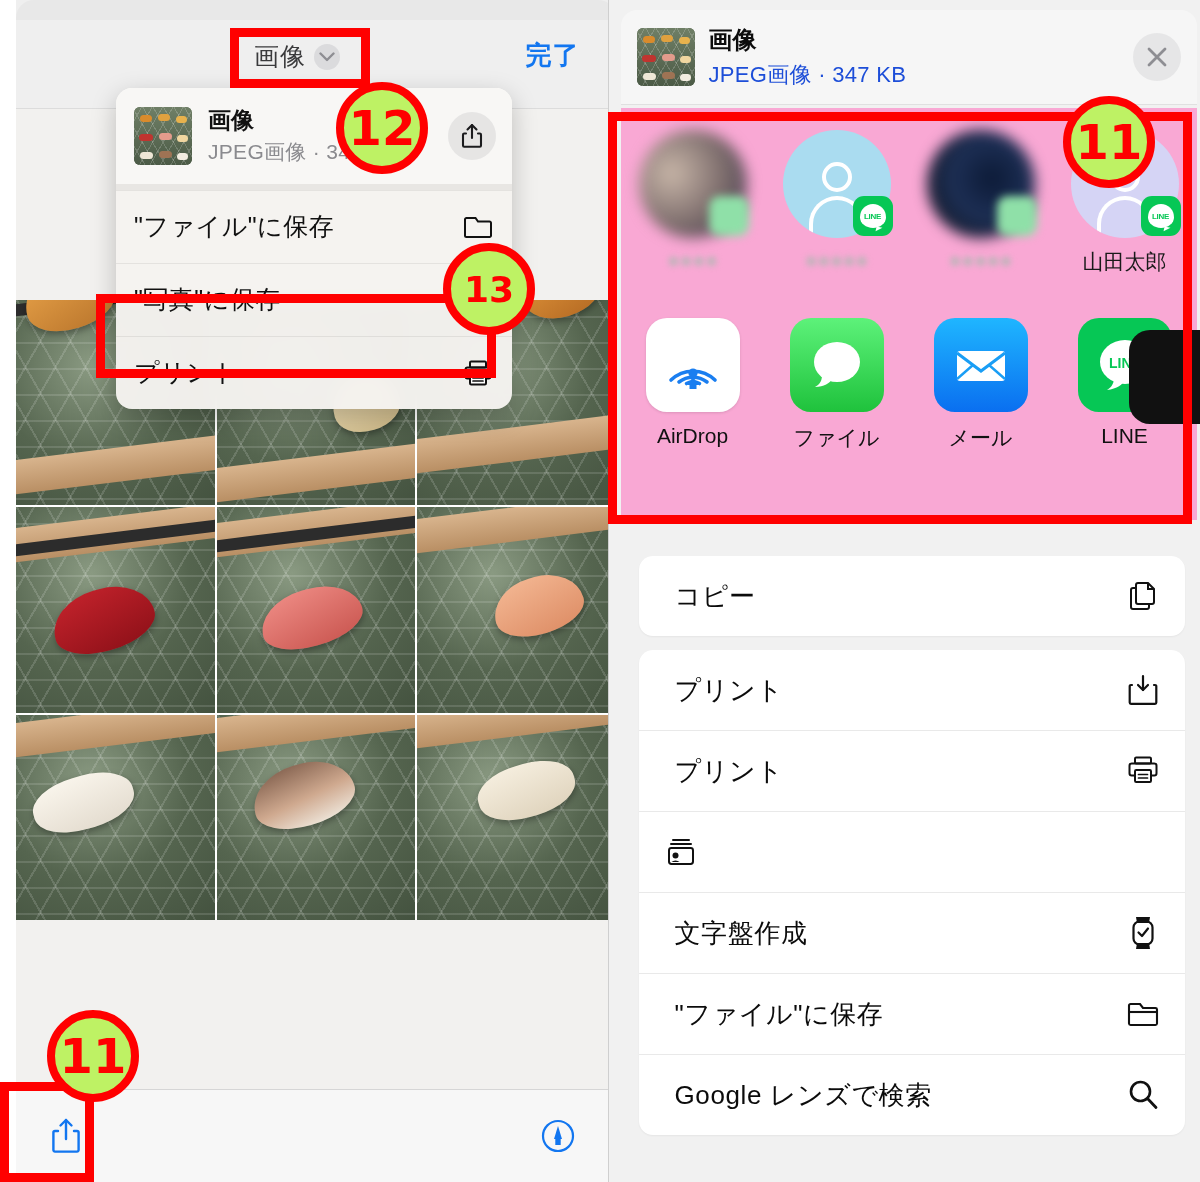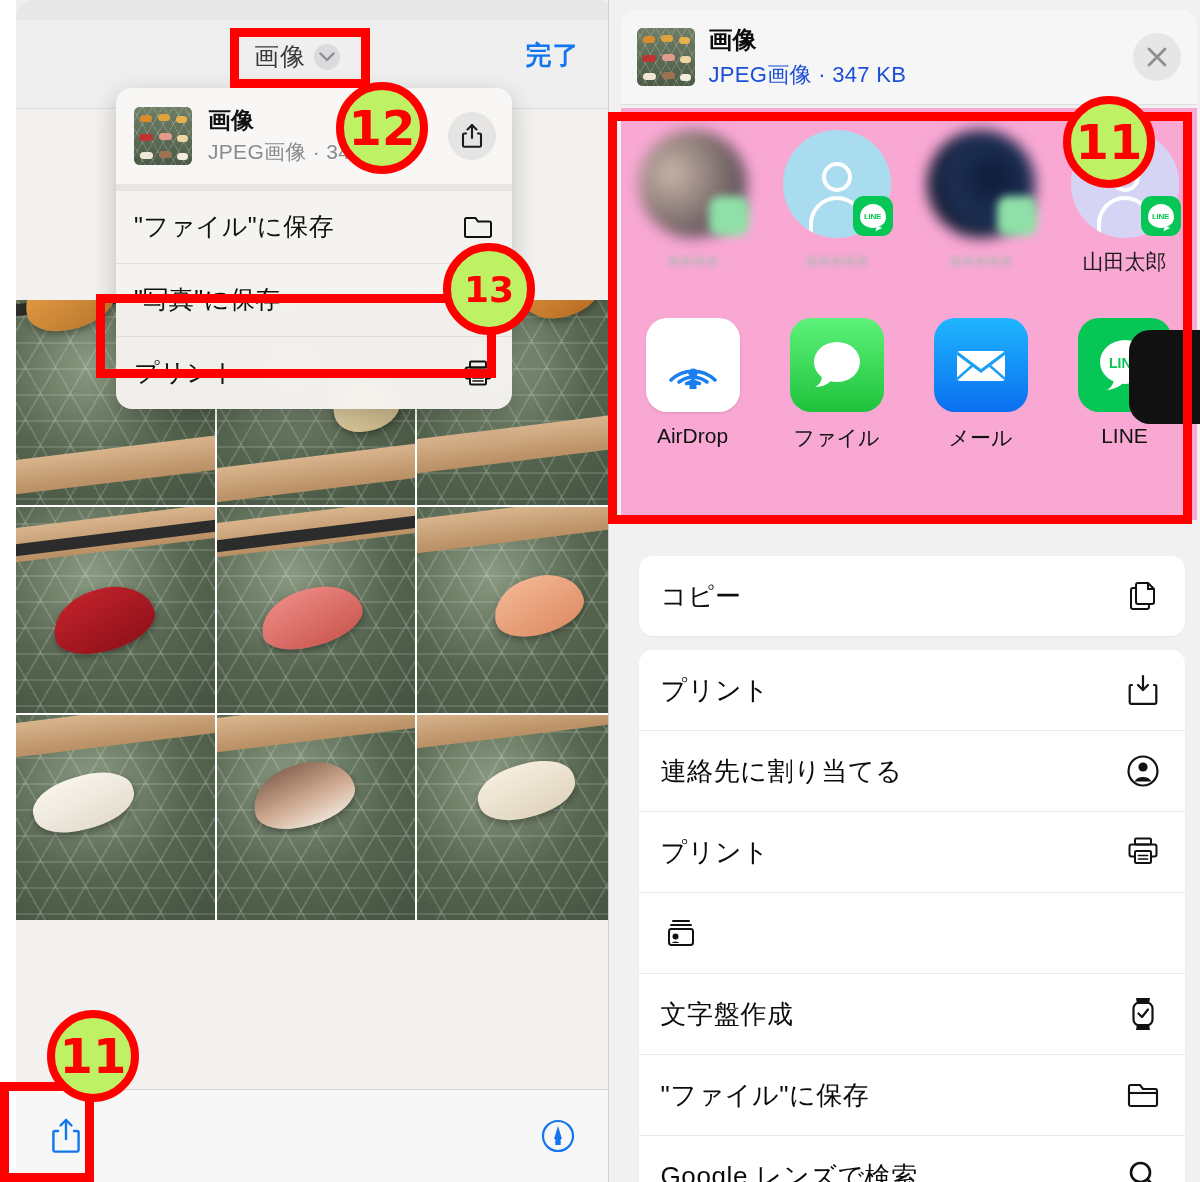--- a/index.html
+++ b/index.html
@@ -227,21 +227,21 @@
 
   
   .actions{position:absolute;left:30px;top:556px;width:546px;}
   .card{background:#fff;border-radius:14px;overflow:hidden;box-shadow:0 1px 2px rgba(0,0,0,.05);}
   .card + .card{margin-top:14px;}
   .arow{
     display:flex;align-items:center;justify-content:space-between;
     height:80px;padding:0 22px;border-top:1px solid #e9e9e9;
   }
   .arow:first-child{border-top:none;}
-  .arow .lbl{font-size:26px;color:#0b0b0b;letter-spacing:.6px;}
+  .arow .lbl{font-size:26px;color:#0b0b0b;letter-spacing:.6px;margin-left:14px;}
   .arow .ic{width:40px;height:40px;display:flex;align-items:center;justify-content:center;}
 
   
   .hl{position:absolute;border:9px solid #f00;box-sizing:border-box;pointer-events:none;}
   .badge-num{
     position:absolute;border-radius:50%;background:#bef264;border:8px solid #f00;
     color:#f00;display:flex;align-items:center;justify-content:center;
     font-weight:700;box-sizing:border-box;
     font-family:"DejaVu Sans","Liberation Sans",sans-serif;
   }
@@ -550,30 +550,20 @@
           <span class="lbl">プリント</span>
           <span class="ic">
             <svg width="32" height="34" viewBox="0 0 32 34">
               <path d="M16 3 V17" stroke="#111" stroke-width="2.2" fill="none" stroke-linecap="round"></path>
               <path d="M11 12 L16 17 L21 12" stroke="#111" stroke-width="2.2" fill="none" stroke-linecap="round" stroke-linejoin="round"></path>
               <path d="M5 12 H4 A1.3 1.3 0 0 0 2.7 13.3 V29.5 A1.3 1.3 0 0 0 4 30.8 H28 A1.3 1.3 0 0 0 29.3 29.5 V13.3 A1.3 1.3 0 0 0 28 12 H27" stroke="#111" stroke-width="2.2" fill="none" stroke-linecap="round" stroke-linejoin="round"></path>
             </svg>
           </span>
         </div>
 
-        <div class="arow">
-          <span class="lbl">連絡先に割り当てる</span>
-          <span class="ic">
-            <svg width="34" height="34" viewBox="0 0 34 34">
-              <circle cx="17" cy="17" r="14.5" fill="none" stroke="#111" stroke-width="2.2"></circle>
-              <circle cx="17" cy="13" r="4.6" fill="#111"></circle>
-              <path d="M8.5 27.5 A9.5 8 0 0 1 25.5 27.5 Z" fill="#111"></path>
-            </svg>
-          </span>
-        </div>
 
         <div class="arow">
           <span class="lbl">プリント</span>
           <span class="ic">
             <svg width="34" height="32" viewBox="0 0 34 32">
               <rect x="9" y="2.5" width="16" height="6" rx="1.2" fill="none" stroke="#111" stroke-width="2"></rect>
               <rect x="3.5" y="8.5" width="27" height="12" rx="2.2" fill="none" stroke="#111" stroke-width="2"></rect>
               <rect x="9" y="15" width="16" height="12" rx="1.2" fill="#fff" stroke="#111" stroke-width="2"></rect>
               <path d="M12.5 19.5 H21.5 M12.5 23 H21.5" stroke="#111" stroke-width="1.7" stroke-linecap="round"></path>
             </svg>

